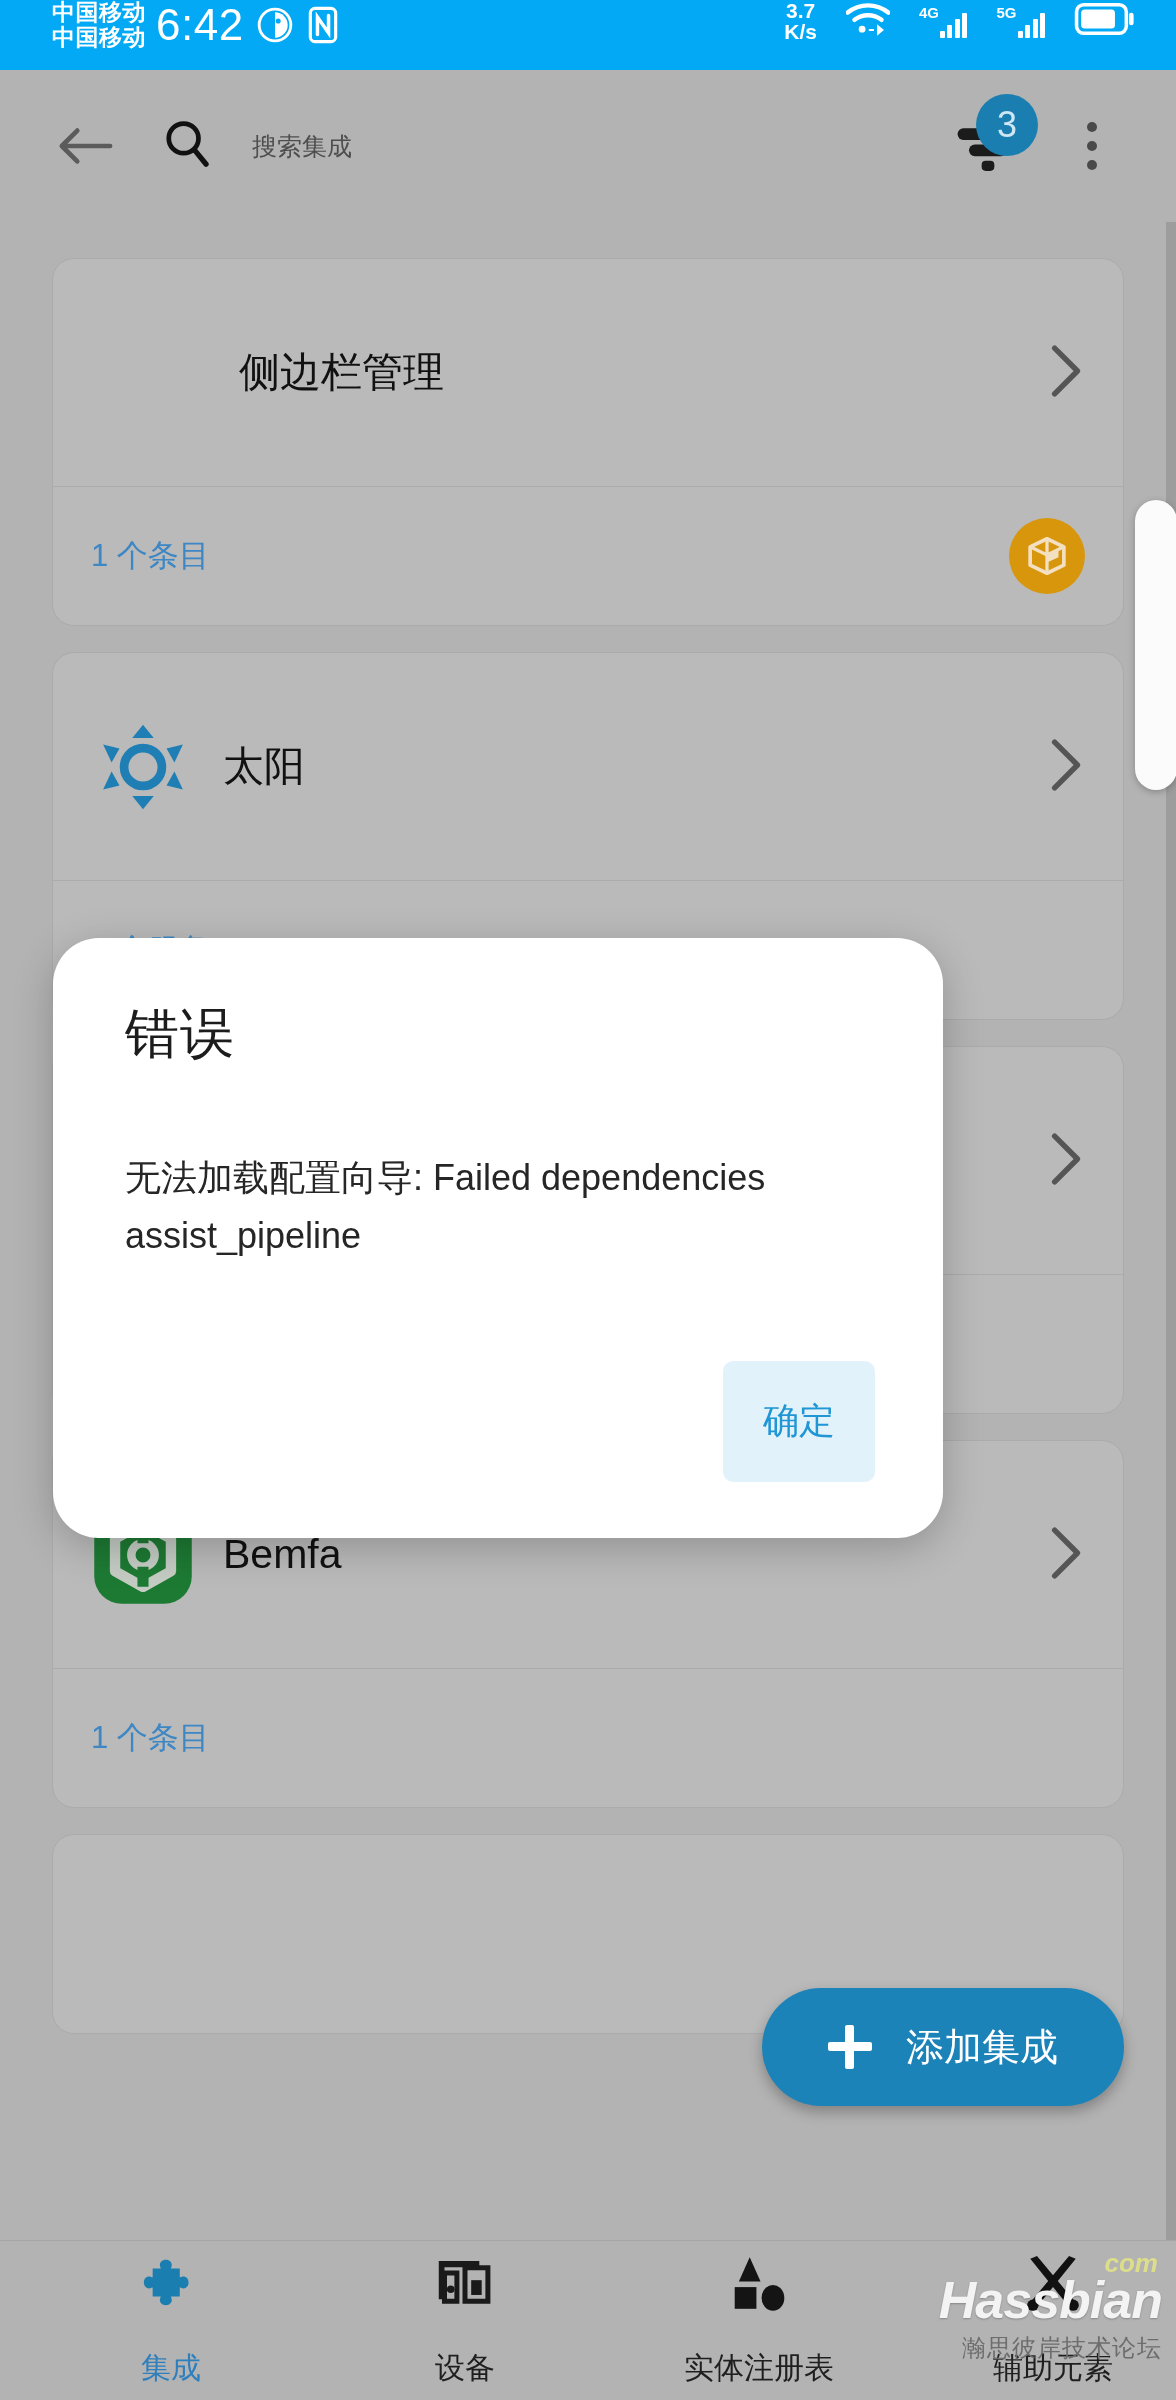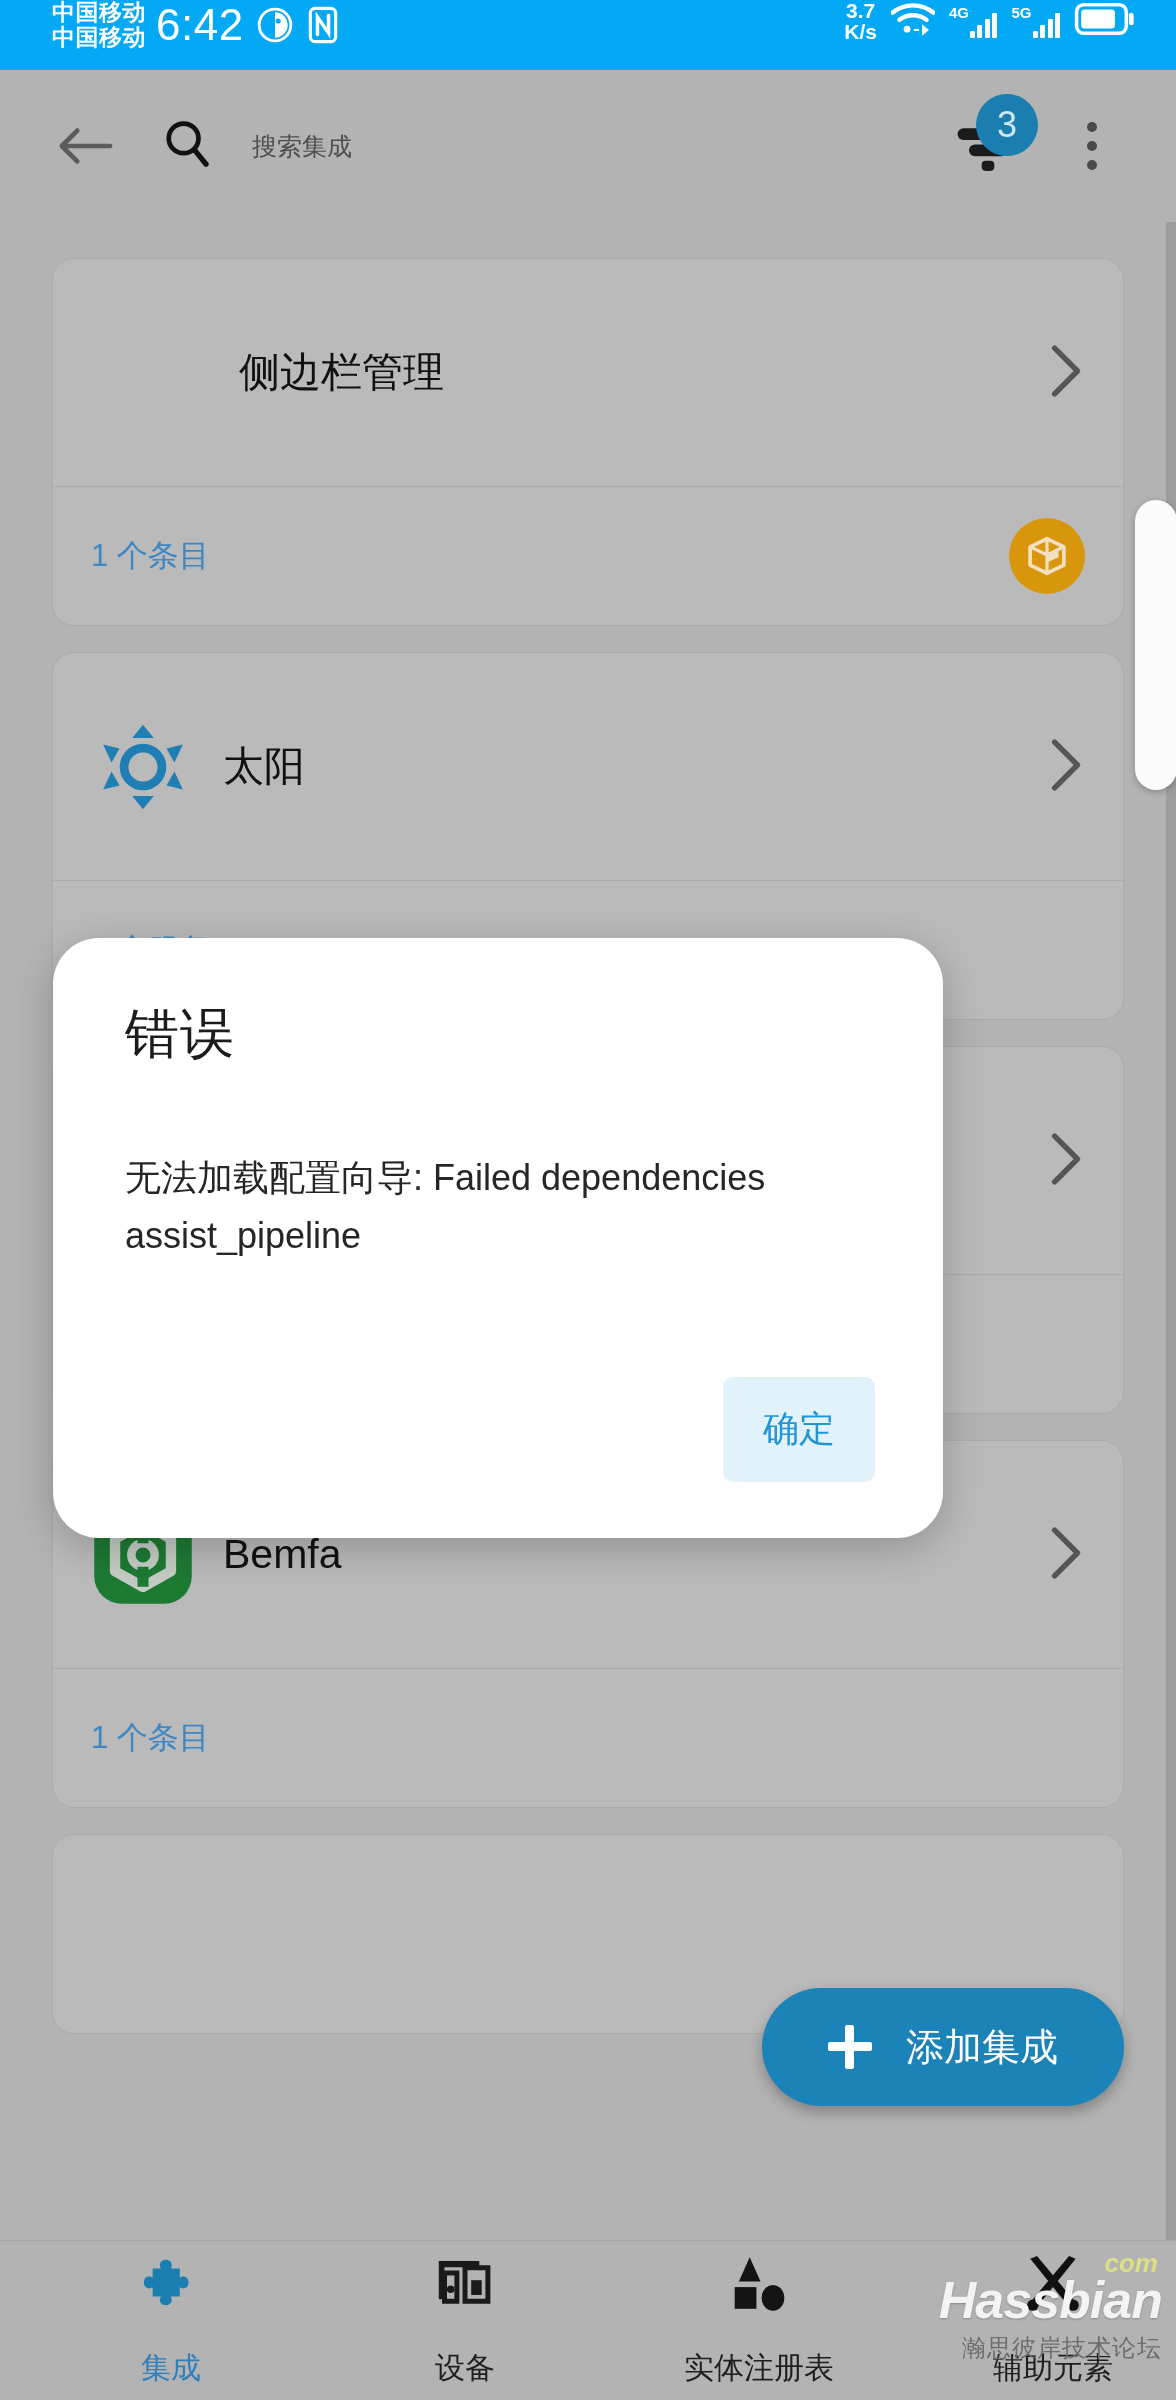--- a/index.html
+++ b/index.html
@@ -15,21 +15,21 @@
   #statusbar {
     position:absolute; top:0; left:0; width:1176px; height:70px;
     background:#03a9f4; color:#fff;
     display:flex; align-items:flex-start;
   }
   #sb-left { display:flex; align-items:center; padding-left:52px; }
   .carrier-stack { display:flex; flex-direction:column; line-height:1.08;
     font-size:23px; font-weight:600; letter-spacing:.5px; }
   #sb-time { font-size:44px; font-weight:500; margin-left:10px; letter-spacing:.5px; }
   .sb-ic { margin-left:12px; display:flex; align-items:center; }
-  #sb-right { margin-left:auto; display:flex; align-items:center; padding-right:40px; gap:14px; }
+  #sb-right { margin-left:auto; display:flex; align-items:center; padding-right:40px; gap:29px; }
   .netspeed { display:flex; flex-direction:column; align-items:center;
     font-size:21px; font-weight:700; line-height:1.02; }
   .gnet { display:flex; align-items:flex-end; gap:2px; }
   .gnet .glabel { font-size:15px; font-weight:700; margin-bottom:17px; margin-right:-1px;}
   .bars { display:flex; align-items:flex-end; gap:2.5px; height:27px; }
   .bars i { display:block; width:5px; background:#fff; border-radius:1px; }
 
   
   #appbar {
     position:absolute; top:70px; left:0; width:1176px; height:152px;
@@ -91,21 +91,21 @@
   
   #dialog {
     position:absolute; left:53px; top:938px; width:890px; height:600px;
     background:#fff; border-radius:46px; box-shadow:0 10px 40px rgba(0,0,0,.22);
     padding:60px 72px 0 72px;
   }
   #dlg-title { font-size:54px; color:#1c1c1c; letter-spacing:1px; }
   #dlg-msg { font-size:36px; color:#262626; line-height:1.62; margin-top:78px; max-width:880px; }
   #dlg-actions { position:absolute; right:68px; bottom:56px; }
   #dlg-ok { background:#e2f2fb; color:#2196d4; font-size:36px;
-    padding:28px 40px; border-radius:10px; border:none; font-family:inherit;text-align:right; }
+    padding:36px 40px; border-radius:10px; border:none; font-family:inherit;text-align:right; }
 
   
   #bottomnav {
     position:absolute; left:0; bottom:0; width:1176px; height:160px;
     background:#b3b3b3; border-top:1.5px solid #a6a6a6;
     display:flex; align-items:center;
   }
   .nav-item { flex:1; display:flex; flex-direction:column; align-items:center; gap:29px;padding-left:48px; }
   .nav-label { font-size:30px; color:#1f1f1f; }
   .nav-item.active .nav-label { color:#2f7fbd; }

